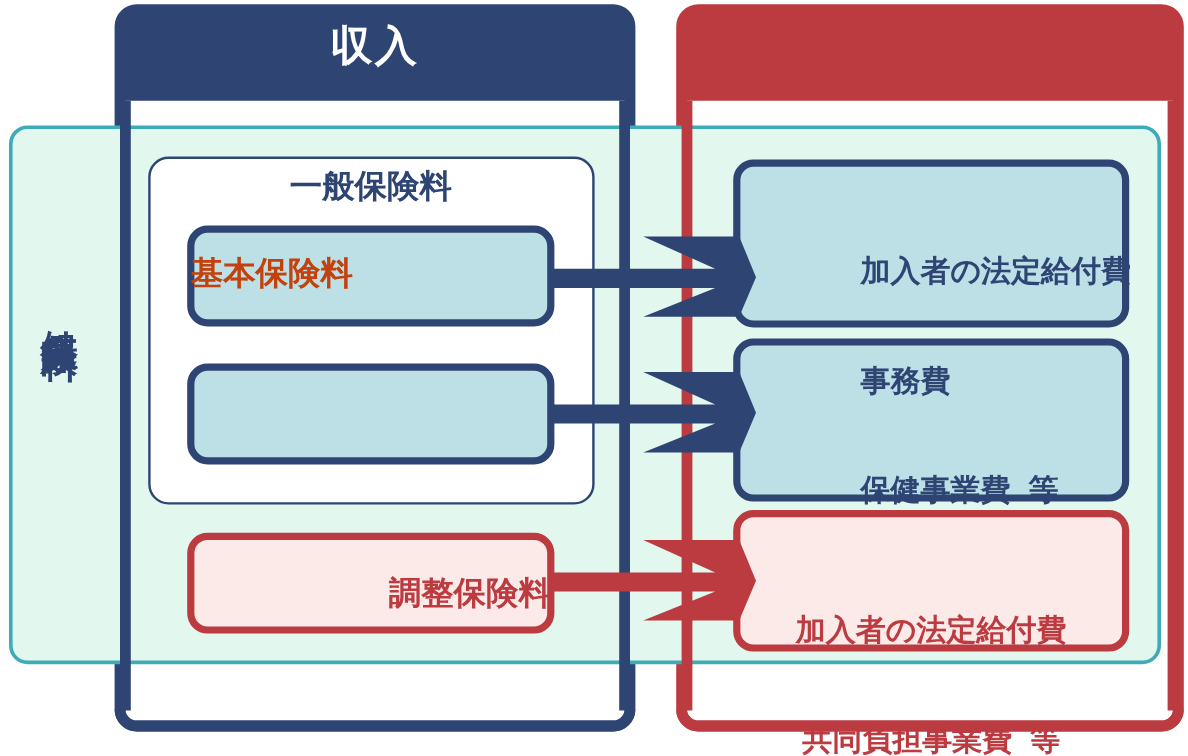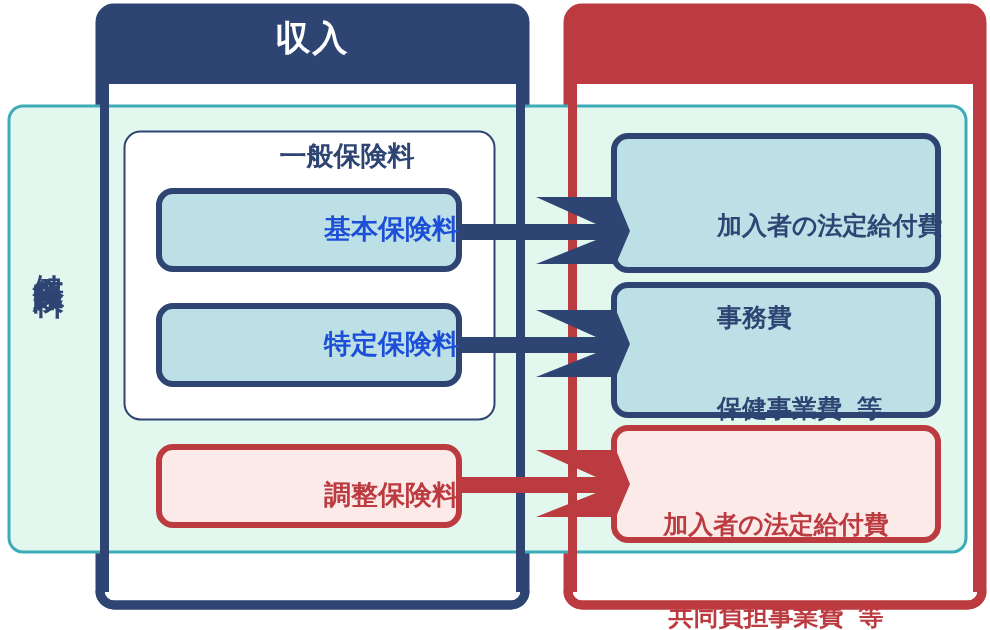--- a/index.html
+++ b/index.html
@@ -21,21 +21,21 @@
   }
   .vert-label{
     font-size:31px;font-weight:bold;color:#2E4574;
     writing-mode:vertical-rl;text-orientation:upright;
     letter-spacing:3px;line-height:1;
   }
   .grp-title{
     font-size:27px;font-weight:bold;color:#2E4574;text-align:center;
   }
   .box-lbl-navy{
-    font-size:27px;font-weight:bold;color:#1d4ed8;text-align:right;
+    font-size:27px;font-weight:bold;color:#c2410c;text-align:left;
   }
   .box-lbl-red{
     font-size:27px;font-weight:bold;color:#BC3B40;text-align:center;
   }
   .box-multi-navy{
     font-size:25px;font-weight:bold;color:#2E4574;text-align:left;
   }
   .box-multi-red{
     font-size:25px;font-weight:bold;color:#BC3B40;text-align:center;
   }
@@ -90,24 +90,23 @@
     </g>
     <g>
       <path d="M458,477 L596,477 L536,450 L616,450 L630,484 L616,517 L536,517 L596,493 L458,493 Z" fill="#BC3B40"></path>
     </g>
   </svg>
 
   <div class="tx hdr-title" style="left:100px;top:20px;width:425px;">収入</div>
 
   <div class="tx vert-label" style="left:31px;top:250px;">健康保険料</div>
 
-  <div class="tx grp-title" style="left:124px;top:142px;width:370px;padding-left:38px;">一般保険料</div>
+  <div class="tx grp-title" style="left:124px;top:142px;width:370px;">一般保険料</div>
 
   <div class="tx box-lbl-navy" style="left:159px;top:215px;width:300px;">基本保険料</div>
-  <div class="tx box-lbl-navy" style="left:159px;top:330px;width:300px;">特定保険料</div>
   <div class="tx box-lbl-red" style="left:159px;top:481px;width:300px;text-align:right;">調整保険料</div>
 
   <div class="tx box-multi-navy" style="left:672px;top:152px;width:290px;margin-left:45px;">
     <span class="ln">加入者の法定給付費</span>
     <span class="ln">事務費</span>
     <span class="ln">保健事業費 等</span>
   </div>
 
 
   <div class="tx box-multi-red" style="left:614px;top:451px;width:324px;">

